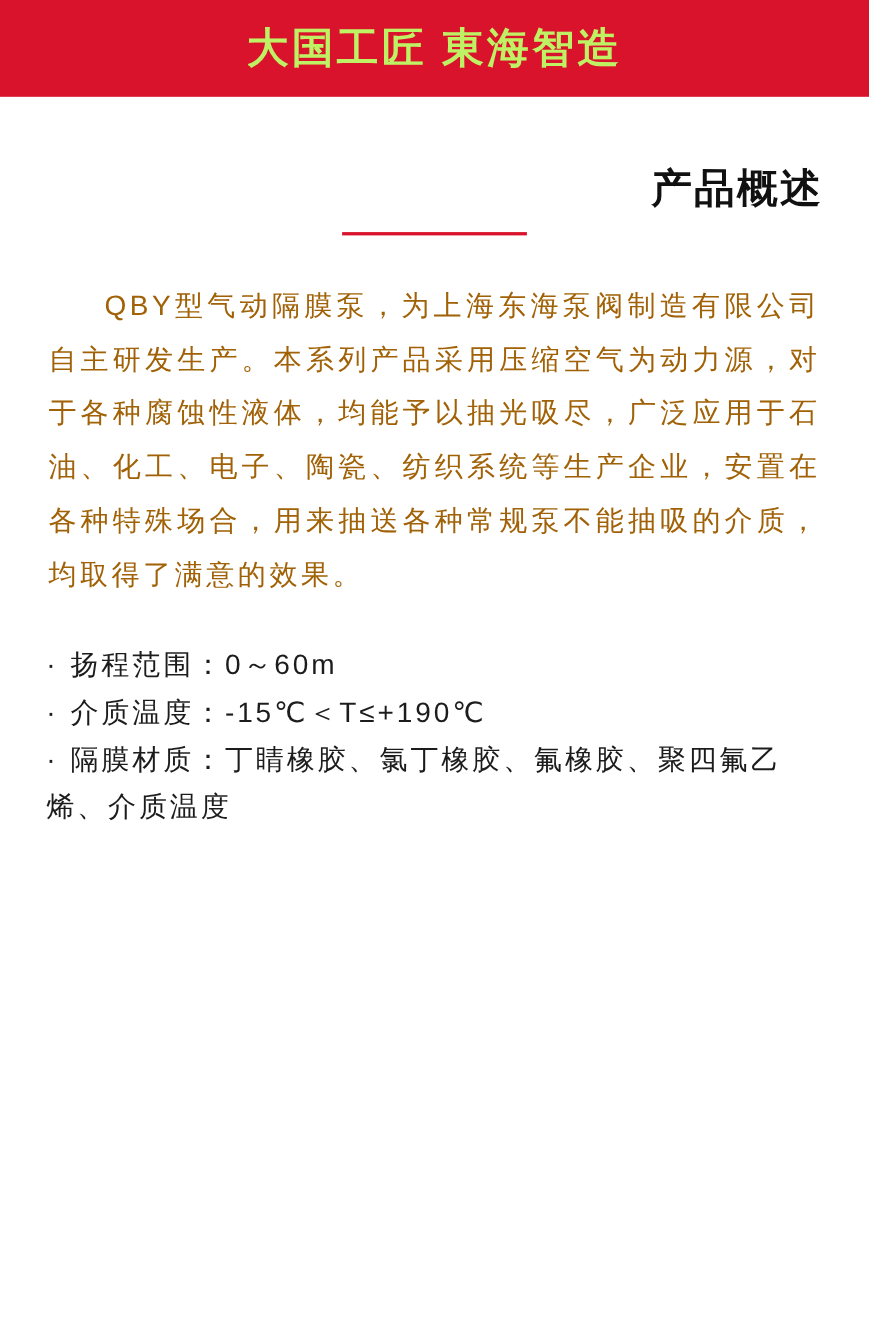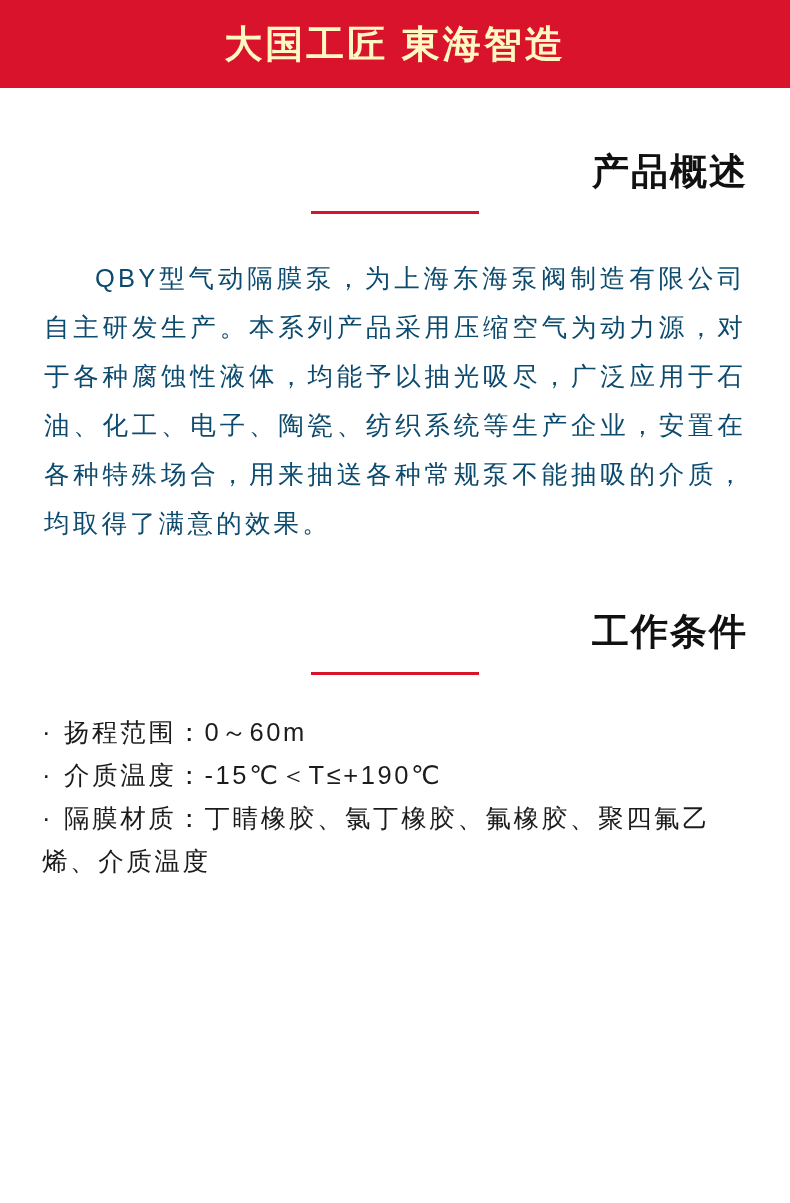--- a/index.html
+++ b/index.html
@@ -28,21 +28,21 @@
   .banner {
     position: relative;
     width: 100%;
     height: 88px;
     background: #d8132b;
     display: flex;
     align-items: center;
     justify-content: center;
   }
   .banner-title {
-    color: #fef9c3;
+    color: #bef264;
     font-size: 38px;
     font-weight: bold;
     letter-spacing: 3px;
     line-height: 1;
     white-space: nowrap;
     text-align: center;
   }
 
   
   .section {
@@ -70,21 +70,21 @@
   }
 
   
   .overview-body {
     margin-top: 40px;
     font-size: 25.5px;
     line-height: 49px;
     letter-spacing: 3.2px;
     text-align: justify;
     text-justify: inter-ideograph;
-    color: #0c4a6e;
+    color: #a16207;
     text-indent: 2em;
     padding: 0 2px;
   }
 
   
   .spec-list {
     list-style: none;
     margin: 36px 0 0 0;
     padding: 0;
   }
@@ -122,24 +122,20 @@
 
   <div class="section">
     <div class="section-head">
       <span class="section-title">产品概述</span>
       <hr class="title-rule">
     </div>
     <p class="overview-body">QBY型气动隔膜泵，为上海东海泵阀制造有限公司自主研发生产。本系列产品采用压缩空气为动力源，对于各种腐蚀性液体，均能予以抽光吸尽，广泛应用于石油、化工、电子、陶瓷、纺织系统等生产企业，安置在各种特殊场合，用来抽送各种常规泵不能抽吸的介质，均取得了满意的效果。</p>
   </div>
 
   <div class="section">
-    <div class="section-head">
-      <span class="section-title">工作条件</span>
-      <hr class="title-rule">
-    </div>
     <ul class="spec-list">
       <li>
         <span class="spec-bullet">·</span><span class="spec-text">扬程范围：0～60m</span>
       </li>
       <li>
         <span class="spec-bullet">·</span><span class="spec-text">介质温度：-15℃＜T≤+190℃</span>
       </li>
       <li>
         <span class="spec-bullet">·</span><span class="spec-text">隔膜材质：丁睛橡胶、氯丁橡胶、氟橡胶、聚四氟乙烯、介质温度</span>
       </li>

